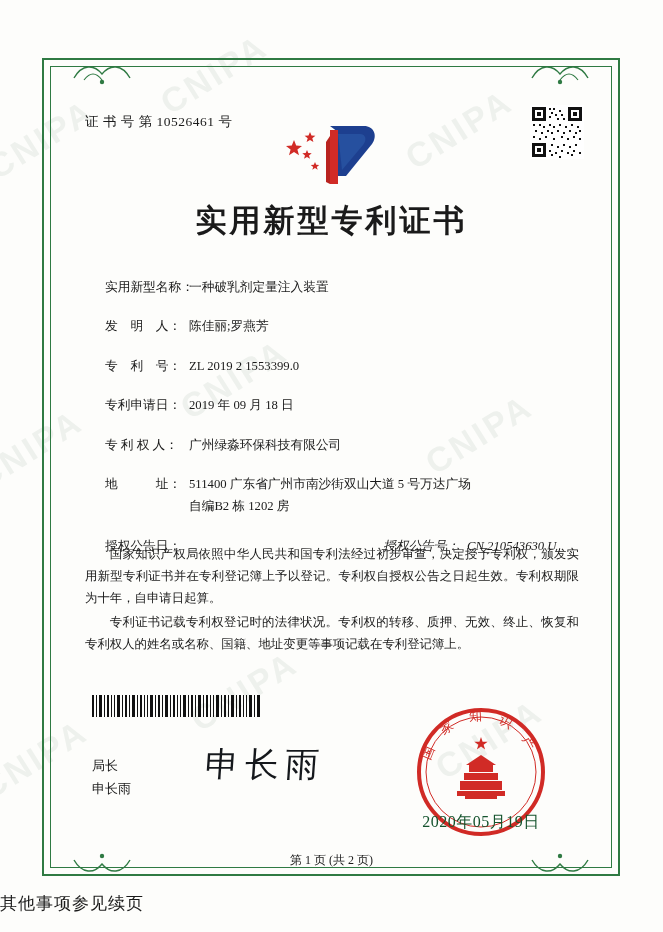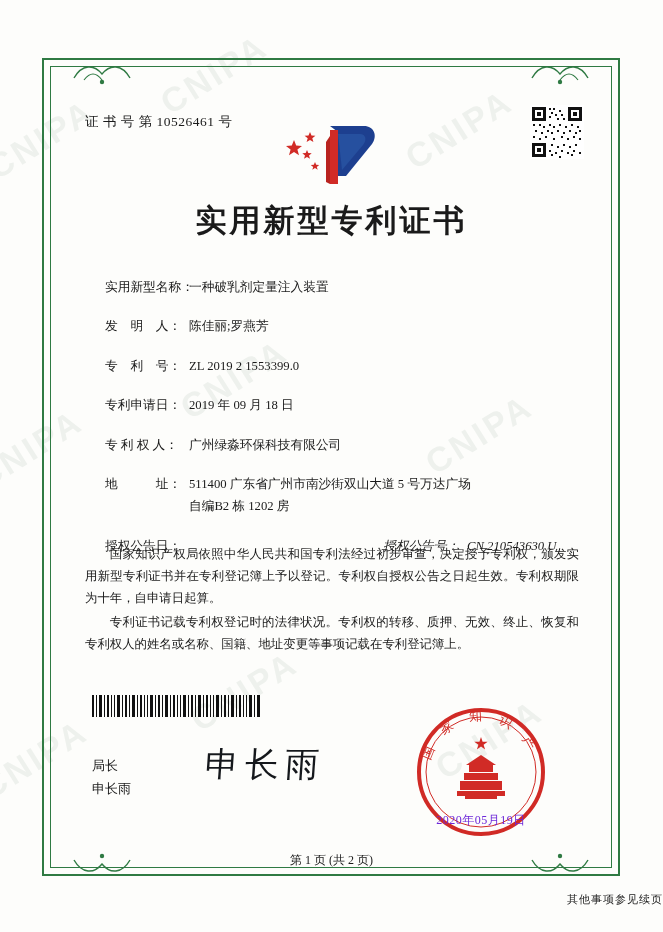--- a/index.html
+++ b/index.html
@@ -181,37 +181,37 @@
   .seal {
     position: absolute;
     left: 412px; top: 703px;
     width: 138px; height: 138px;
   }
   .seal-date {
     position: absolute;
     left: 415px; top: 812px;
     width: 132px;
     text-align: center;
-    font-size: 12px;
-    color: #6d28d9;
+    font-size: 16px;
+    color: #14532d;
     letter-spacing: 0.5px;
   }
 
   
   .page-no {
     position: absolute;
     left: 0; right: 0; top: 852px;
     text-align: center;
     font-size: 12px;
   }
   .footer-note {
     position: absolute;
     left: 0; right: 0; top: 892px;
-    text-align: right;
-    font-size: 11px;
+    text-align: left;
+    font-size: 17px;
     letter-spacing: 1px;
   }
 </style>
 </head>
 <body>
 
 <div class="page">
 
   <div class="watermark wm1">CNIPA</div>
   <div class="watermark wm2">CNIPA</div>

